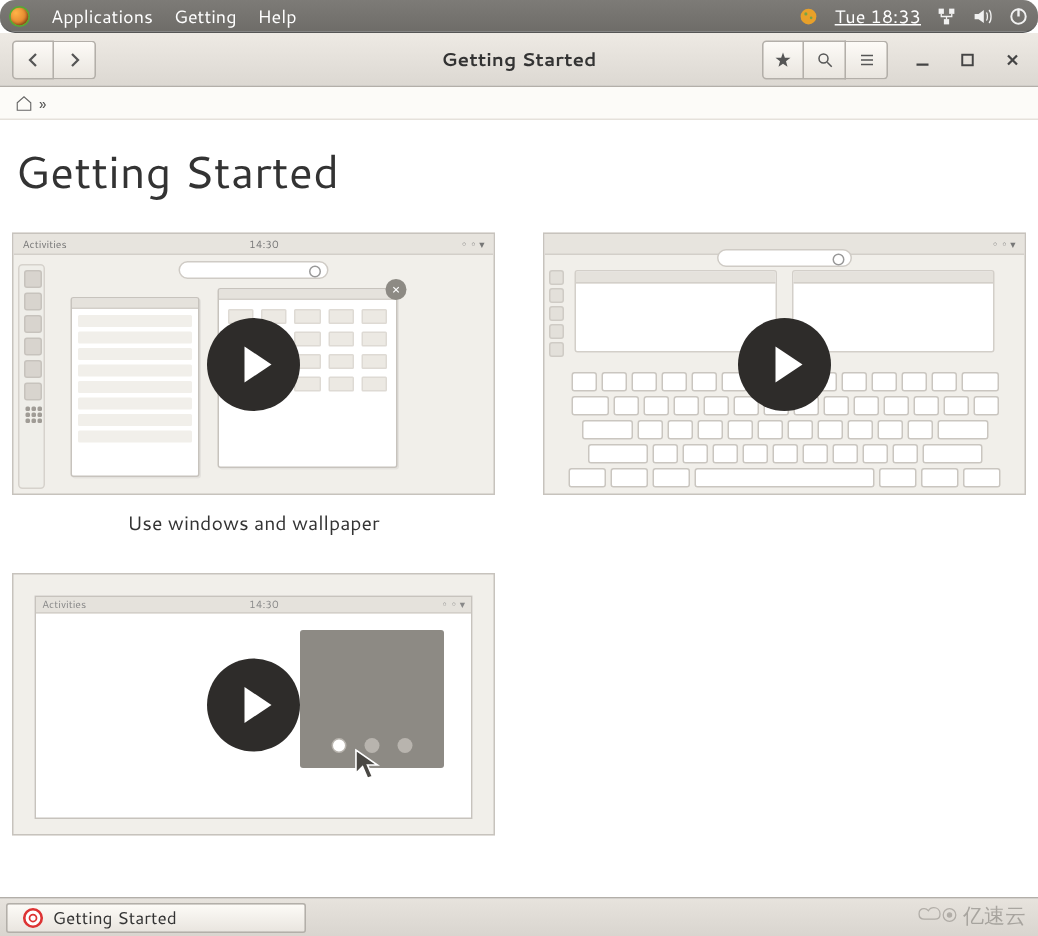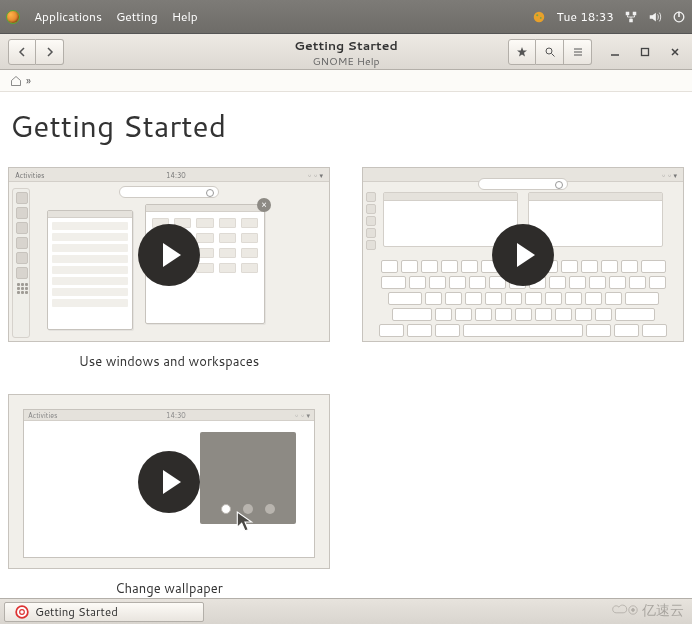--- a/index.html
+++ b/index.html
@@ -1,22 +1,22 @@
 <!DOCTYPE html>
 <html><head>
   <meta charset="utf-8">
   <style>
     * { box-sizing: border-box; margin: 0; padding: 0; }
     html, body { width: 692px; height: 624px; overflow: hidden; font-family: "Cantarell", "DejaVu Sans", sans-serif; background: #fff; }
 
     
-    .sys-panel { height: 34px; background: linear-gradient(#7d7b77, #6e6c68); border-bottom: 1px solid #555; color: #fff; display: flex; align-items: center; font-size: 12px; padding: 0 6px; gap: 14px; }
+    .sys-panel { height: 22px; background: linear-gradient(#7d7b77, #6e6c68); border-bottom: 1px solid #555; color: #fff; display: flex; align-items: center; font-size: 12px; padding: 0 6px; gap: 14px; border-radius: 10px; }
     .sys-panel .sys-icon { width: 14px; height: 14px; display: flex; align-items: center; justify-content: center; }
     .sys-panel .menus { display: flex; gap: 14px; align-items: center; flex: 1; }
-    .sys-panel .right { display: flex; gap: 10px; align-items: center; }
+    .sys-panel .right { display: flex; gap: 10px; align-items: center; text-decoration: underline; }
     .sys-panel .gnome-logo { width:14px; height:14px; background: radial-gradient(circle at 30% 30%, #ffb347,#d2691e); border-radius:50%; border:1px solid #5a3; box-shadow: inset -1px -1px 2px rgba(0,0,0,.4);}
     .status-ico { width:14px; height:14px; fill:#fff; opacity:.9 }
 
     
     .toolbar { height: 36px; background: linear-gradient(#eeeae4,#dcd8d2); border-bottom: 1px solid #b3afa9; display: flex; align-items: center; padding: 0 8px; gap: 8px; position: relative;}
     .nav-group, .right-group { display:flex; gap:0 }
     .tbtn { width:28px; height:26px; border:1px solid #b3afa9; background: linear-gradient(#fdfbf7,#e9e5df); display:flex; align-items:center; justify-content:center; cursor:pointer; font-size:12px; color:#555;}
     .tbtn:first-child { border-radius:3px 0 0 3px }
     .tbtn:last-child { border-radius:0 3px 3px 0 }
     .tbtn:only-child { border-radius:3px }
@@ -141,21 +141,20 @@
     </div>
     <div class="tbtn">
       <svg width="10" height="10" viewBox="0 0 10 10">
           <path d="M3 1l4 4-4 4" fill="none" stroke="#555" stroke-width="1.5"></path>
         </svg>
     </div>
   </div>
 
   <div class="titles">
     <div class="t1">Getting Started</div>
-    <div class="t2">GNOME Help</div>
   </div>
 
   <div class="spacer"></div>
 
   <div class="right-group">
     <div class="tbtn">
       <svg width="12" height="12" viewBox="0 0 24 24">
           <path d="M12 2l2.5 7H22l-6 4.5L18 21l-6-4-6 4 2-7.5L2 9h7.5z" fill="#555"></path>
         </svg>
     </div>
@@ -266,21 +265,21 @@
               <u></u>
               <u></u>
               <u></u>
               <u></u>
               <u></u>
               <u></u>
             </div>
           </div>
         <div class="playcirc"></div>
       </div>
-      <div class="card-caption">Use windows and workspaces</div>
+      <div class="card-caption">Use windows and wallpaper</div>
     </div>
 
     <div class="card">
       <div class="thumb">
         <div class="mock-bar">
             <span></span>
             <span></span>
             <span>◦ ◦ ▾</span>
           </div>
         <div class="mock-search" style="top:10px;width:90px"></div>
@@ -385,21 +384,20 @@
               </div>
             <div class="cursor">
                 <svg viewBox="0 0 16 20">
                   <path d="M1 1l0 14 4-4 3 7 3-1-3-7 6 0z"></path>
                 </svg>
               </div>
           </div>
         </div>
         <div class="playcirc"></div>
       </div>
-      <div class="card-caption">Change wallpaper</div>
     </div>
 
   </div>
 </div>
 
 <div class="taskbar">
   <div class="task">
     <span class="help-ico">
       <svg viewBox="0 0 24 24" width="14" height="14">
           <circle cx="12" cy="12" r="10" fill="#fff" stroke="#d33" stroke-width="3"></circle>

